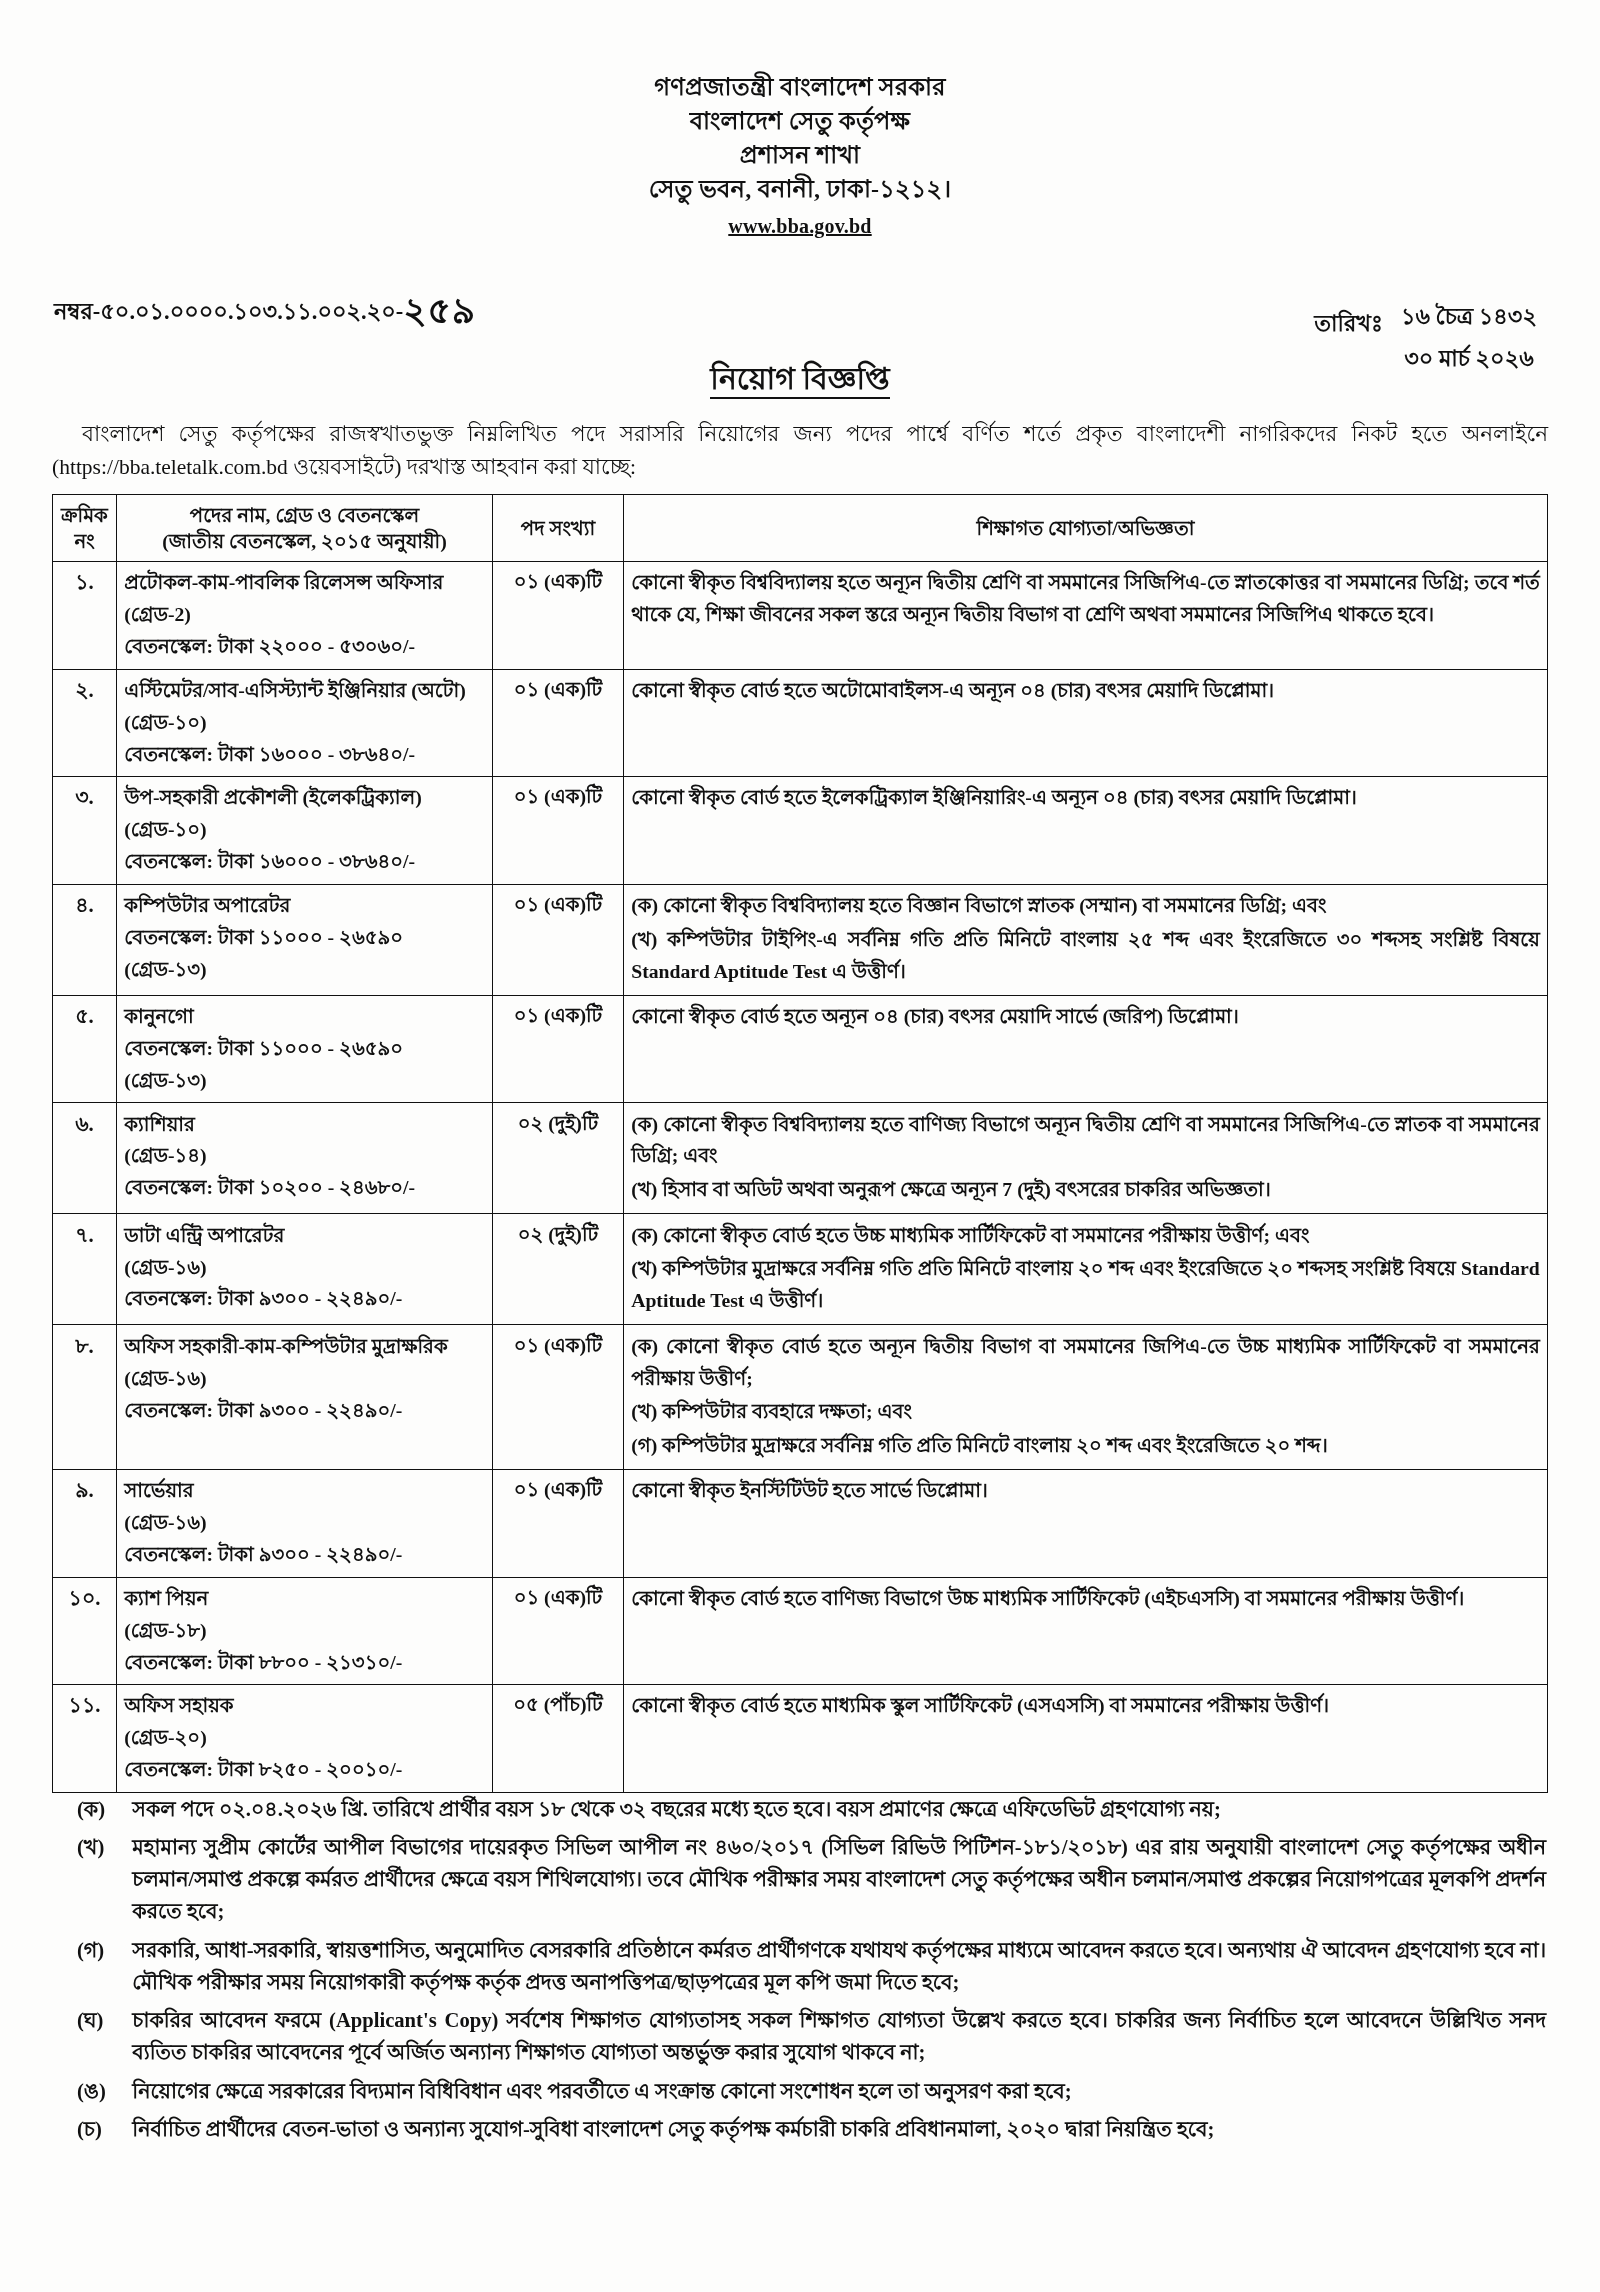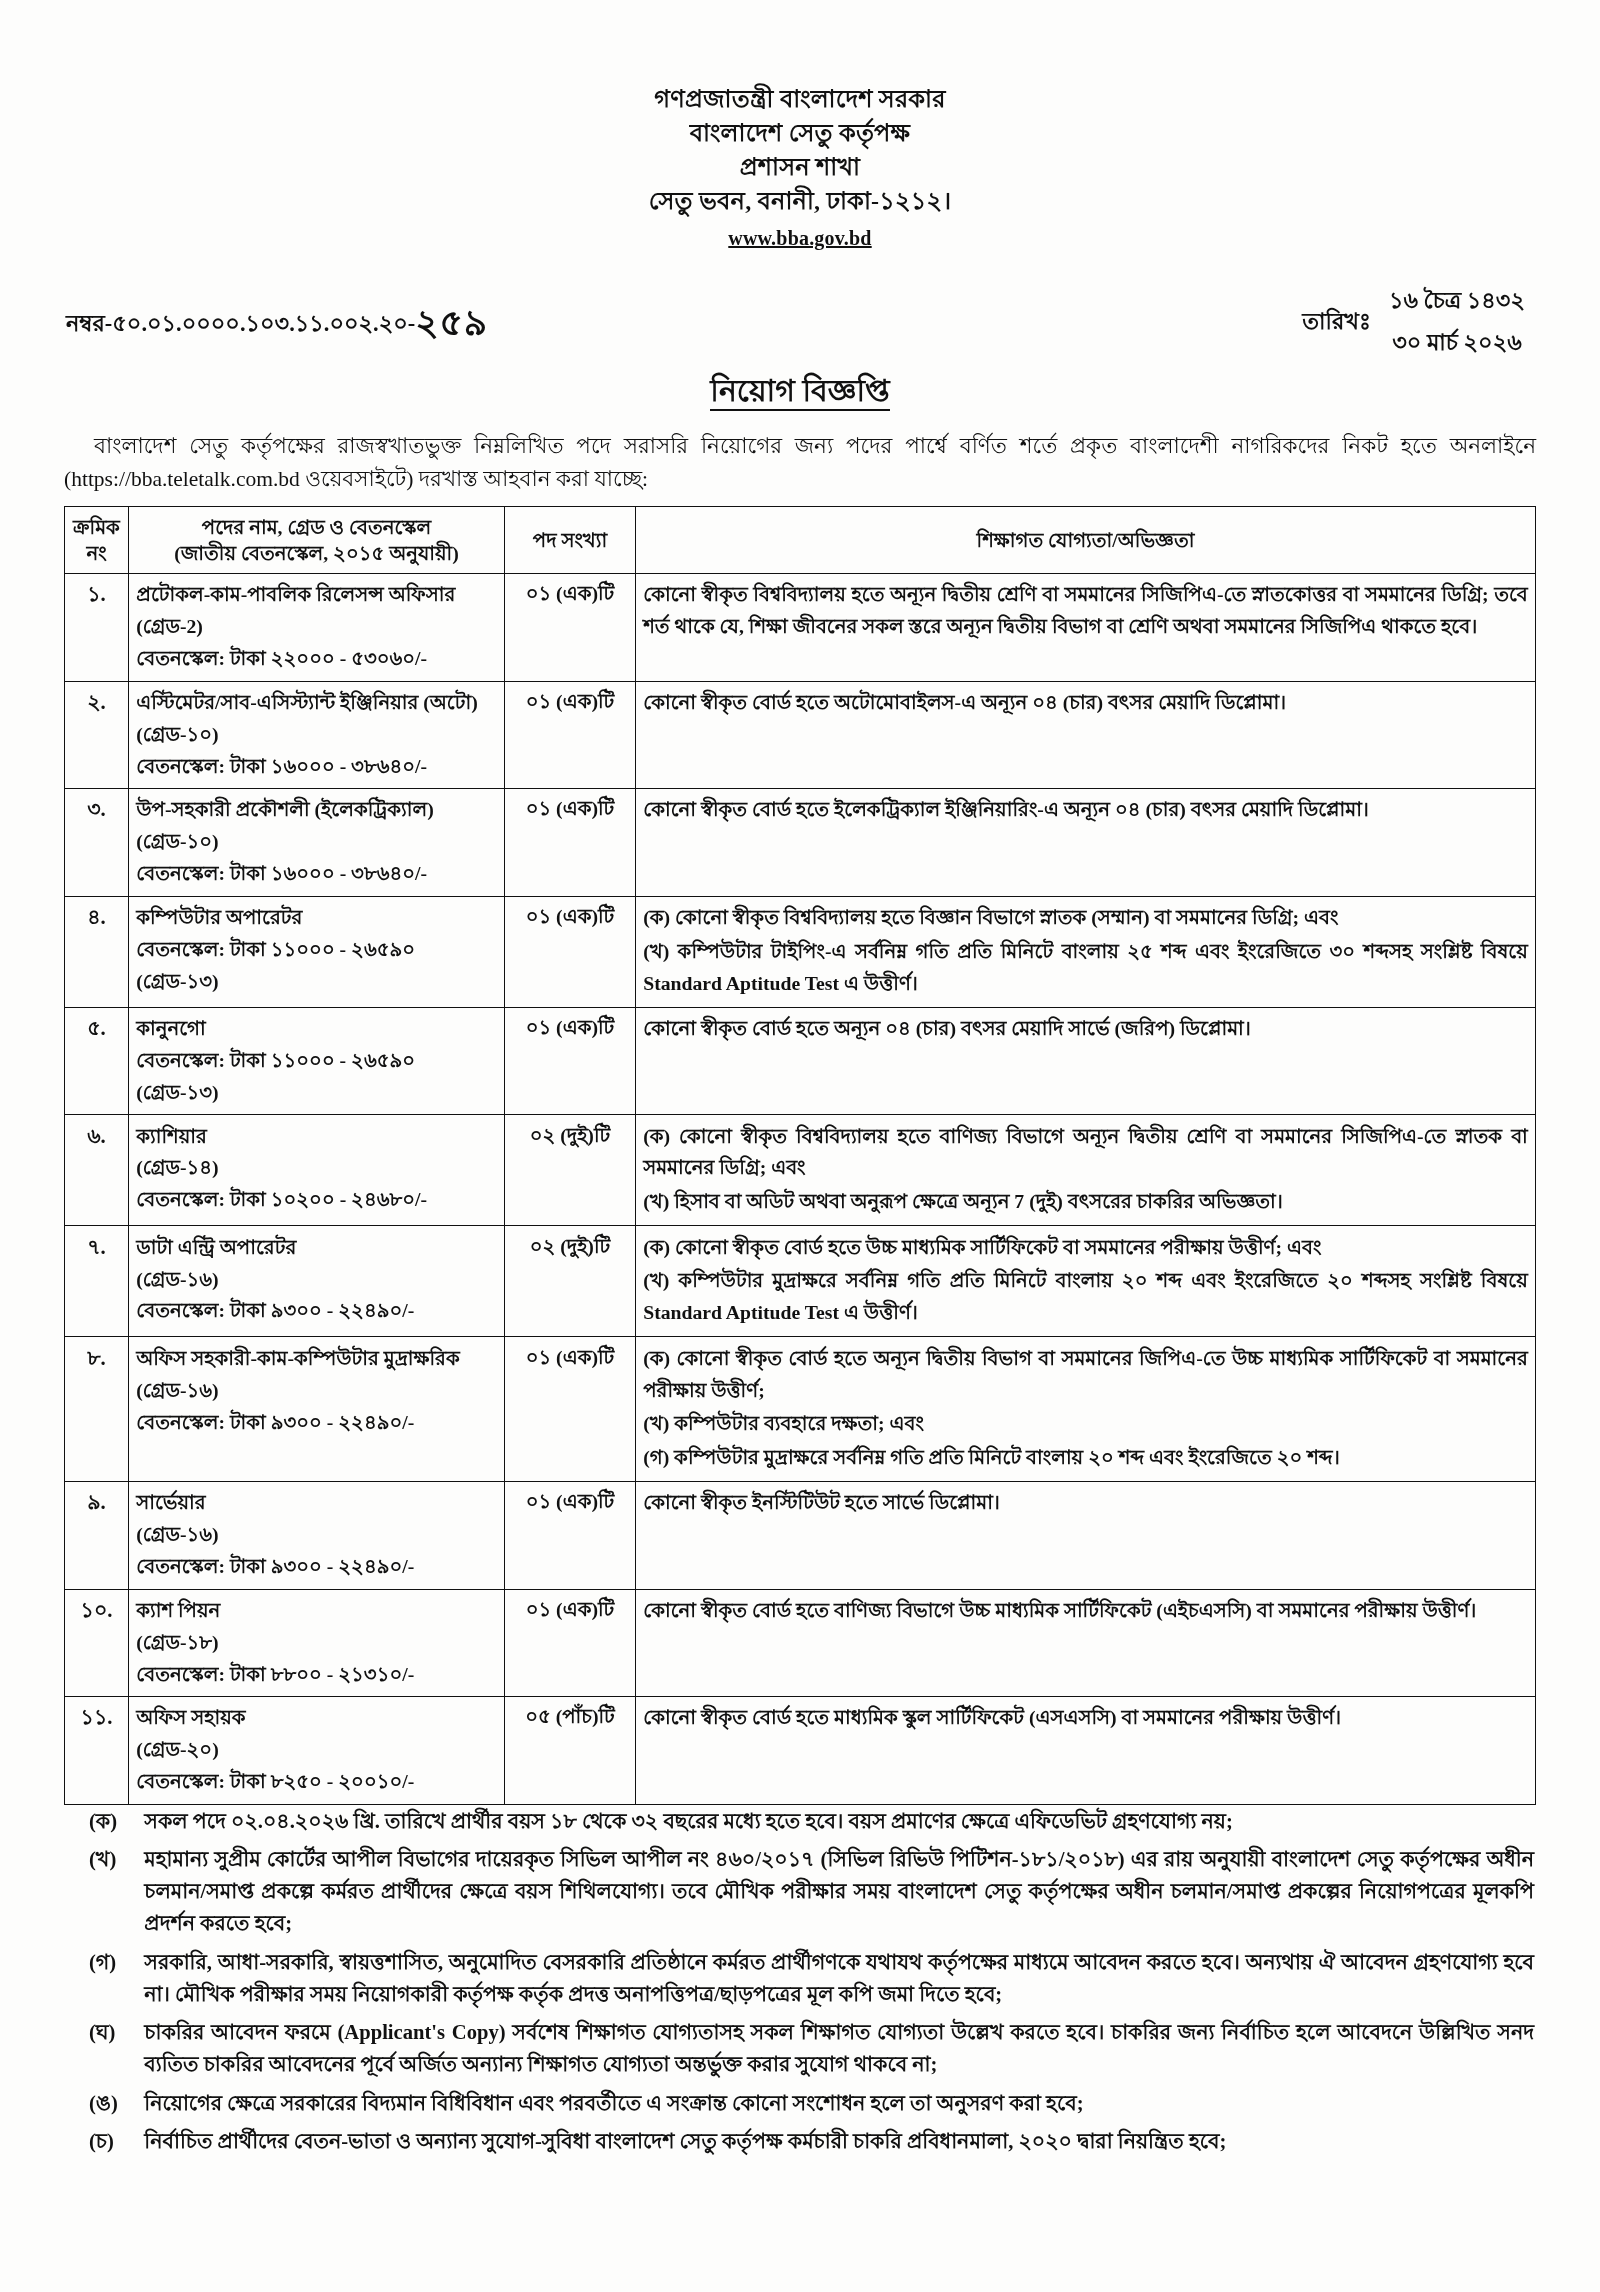--- a/index.html
+++ b/index.html
@@ -14,21 +14,21 @@
     font-family: "Liberation Serif", "DejaVu Serif", serif;
     color: #111111;
     position: relative;
     overflow: hidden;
   }
   .page {
     position: relative;
     width: 1600px;
     height: 2293px;
     box-sizing: border-box;
-    padding: 12px;
+    padding: 0;
     background: #fdfdfc;
   }
 
   
   .letterhead {
     text-align: center;
     padding-top: 70px;
     line-height: 1.42;
   }
   .letterhead div {
@@ -71,20 +71,21 @@
     display: flex;
     align-items: center;
     gap: 9px;
   }
   .date-label {
     font-size: 22.4px;
     font-weight: 700;
   }
   .date-frac {
     text-align: center;
+    margin-top: 28px;
   }
   .date-frac .top {
     font-size: 22.4px;
     font-weight: 700;
     padding: 0 9px 2.7px 9px;
   }
   .date-frac .rule {
     height: 1.8px;
     background: #111;
   }

